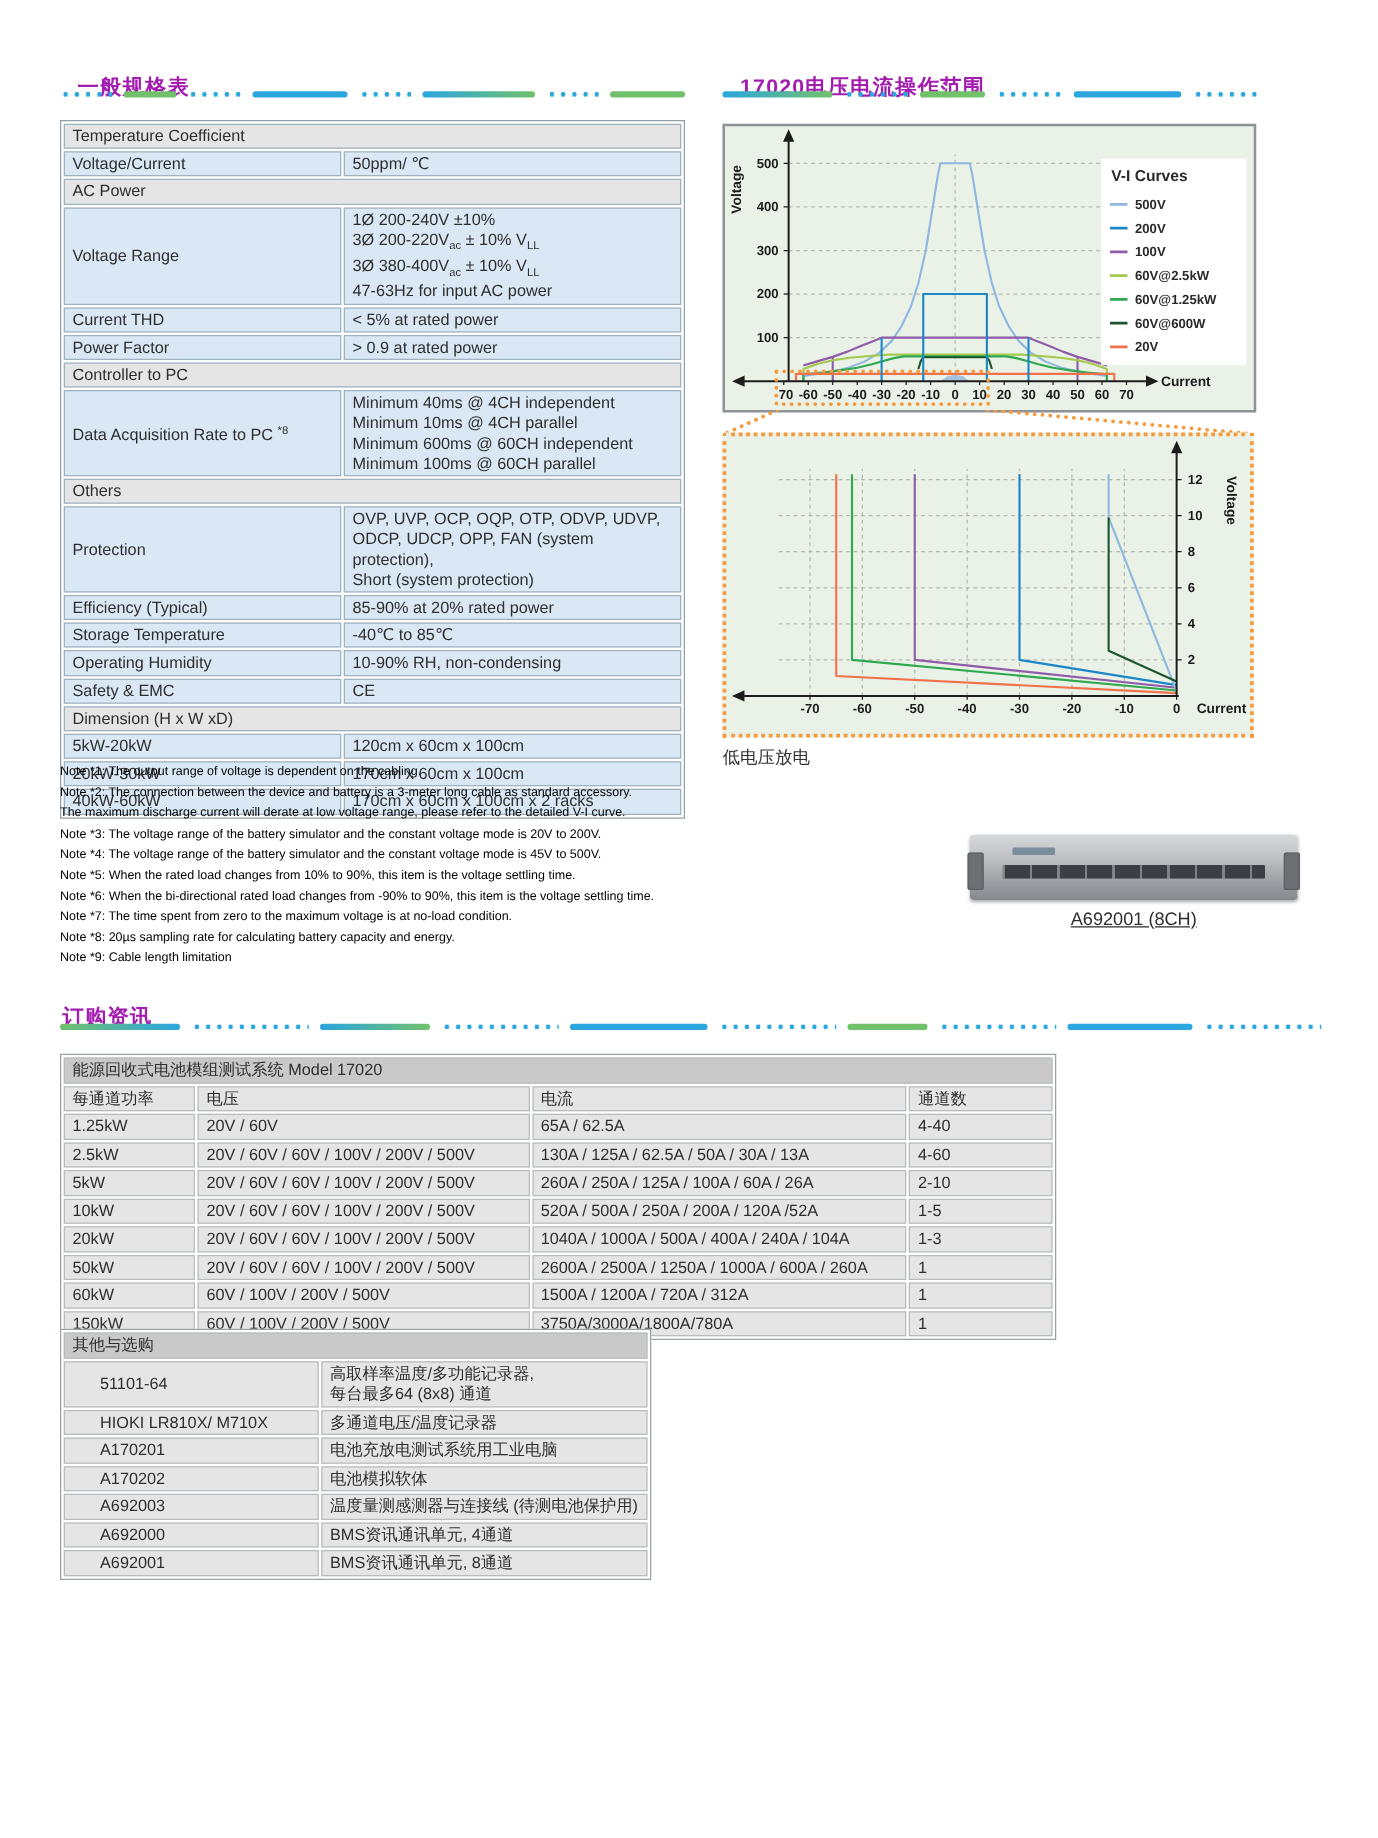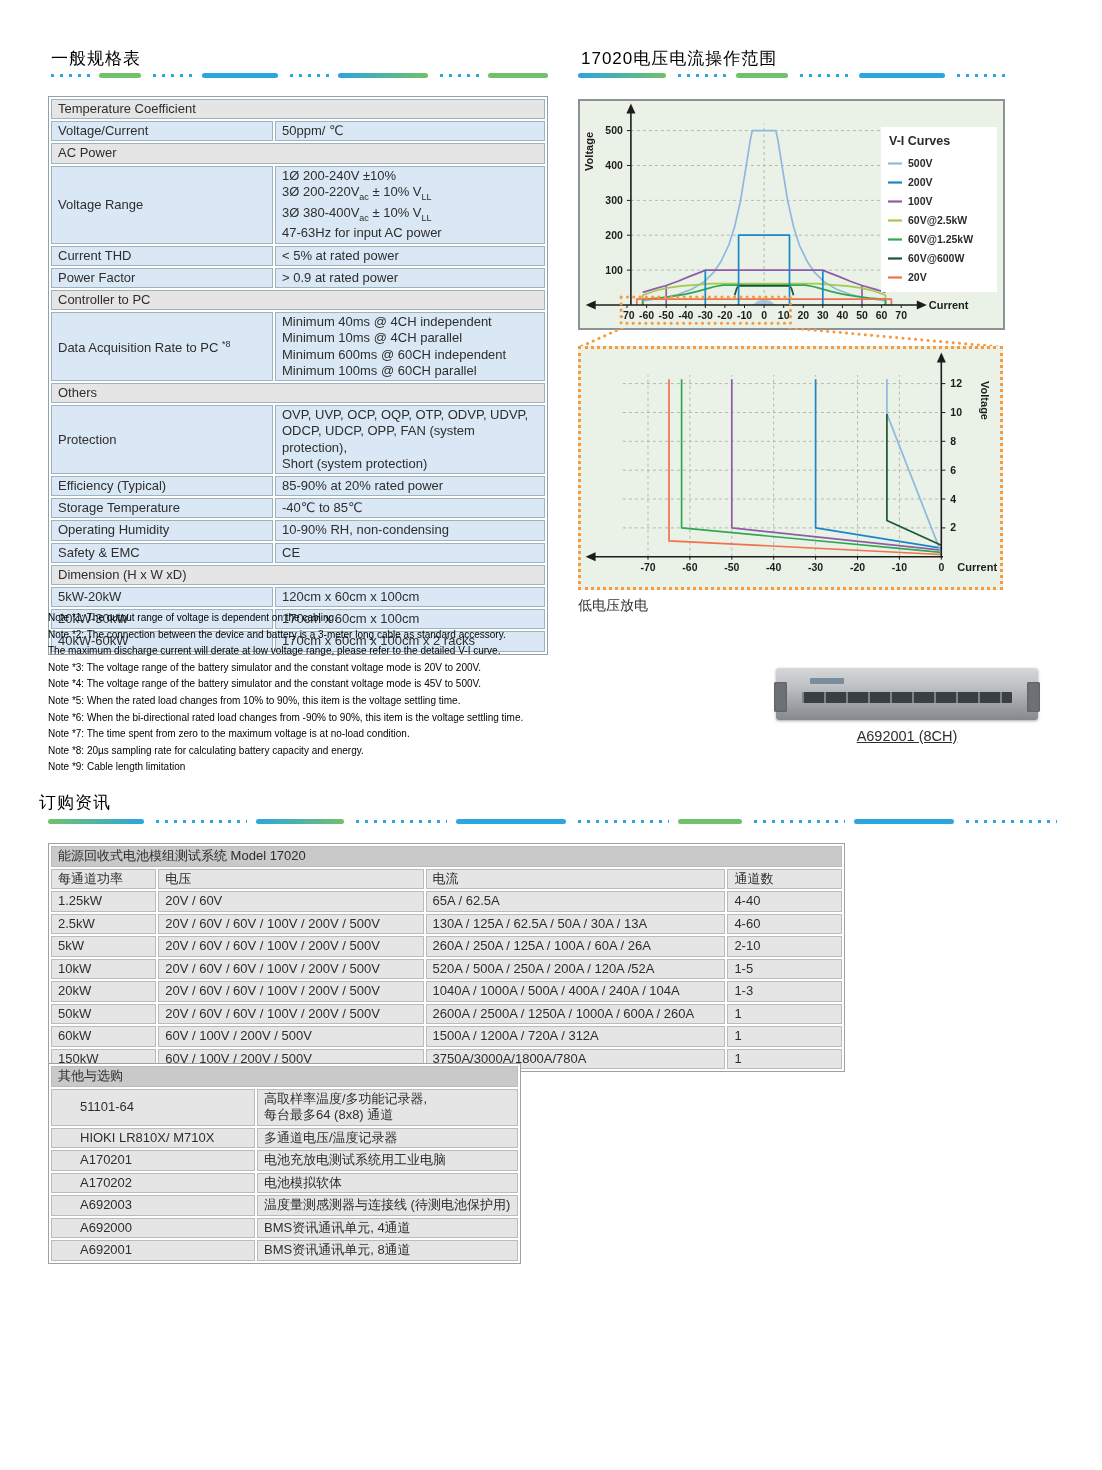--- a/index.html
+++ b/index.html
@@ -1,19 +1,19 @@
 <!DOCTYPE html>
 <html><head>
 <meta charset="utf-8">
 <style>
   html,body{margin:0;padding:0;background:#fff;}
   body{font-family:"Liberation Sans","DejaVu Sans",sans-serif;color:#333;}
   .page{position:relative;width:1102px;height:1470px;background:#fff;overflow:hidden;}
   .abs{position:absolute;}
-  h2.sec-title{margin:3px;font-size:17px;font-weight:400;color:#000000;letter-spacing:1px;}
+  h2.sec-title{margin:14px;font-size:17px;font-weight:700;color:#a21caf;letter-spacing:1px;}
   
   .rule{display:flex;align-items:center;gap:9px;height:6px;}
   .rule i{display:block;height:5px;}
   .rule .d{flex:1;background-image:radial-gradient(circle,#2BA6DF 1.8px,rgba(0,0,0,0) 2px);background-size:9px 5px;background-position:left center;background-repeat:repeat-x;}
   .rule .b{border-radius:3px;flex:0 0 auto;}
   .rule .bg{background:#71C16B;}
   .rule .bb{background:#2BA6DF;}
   .rule .bgr{background:linear-gradient(90deg,#2BA6DF,#71C16B);}
   .rule .brg{background:linear-gradient(90deg,#71C16B,#2BA6DF);}
   

